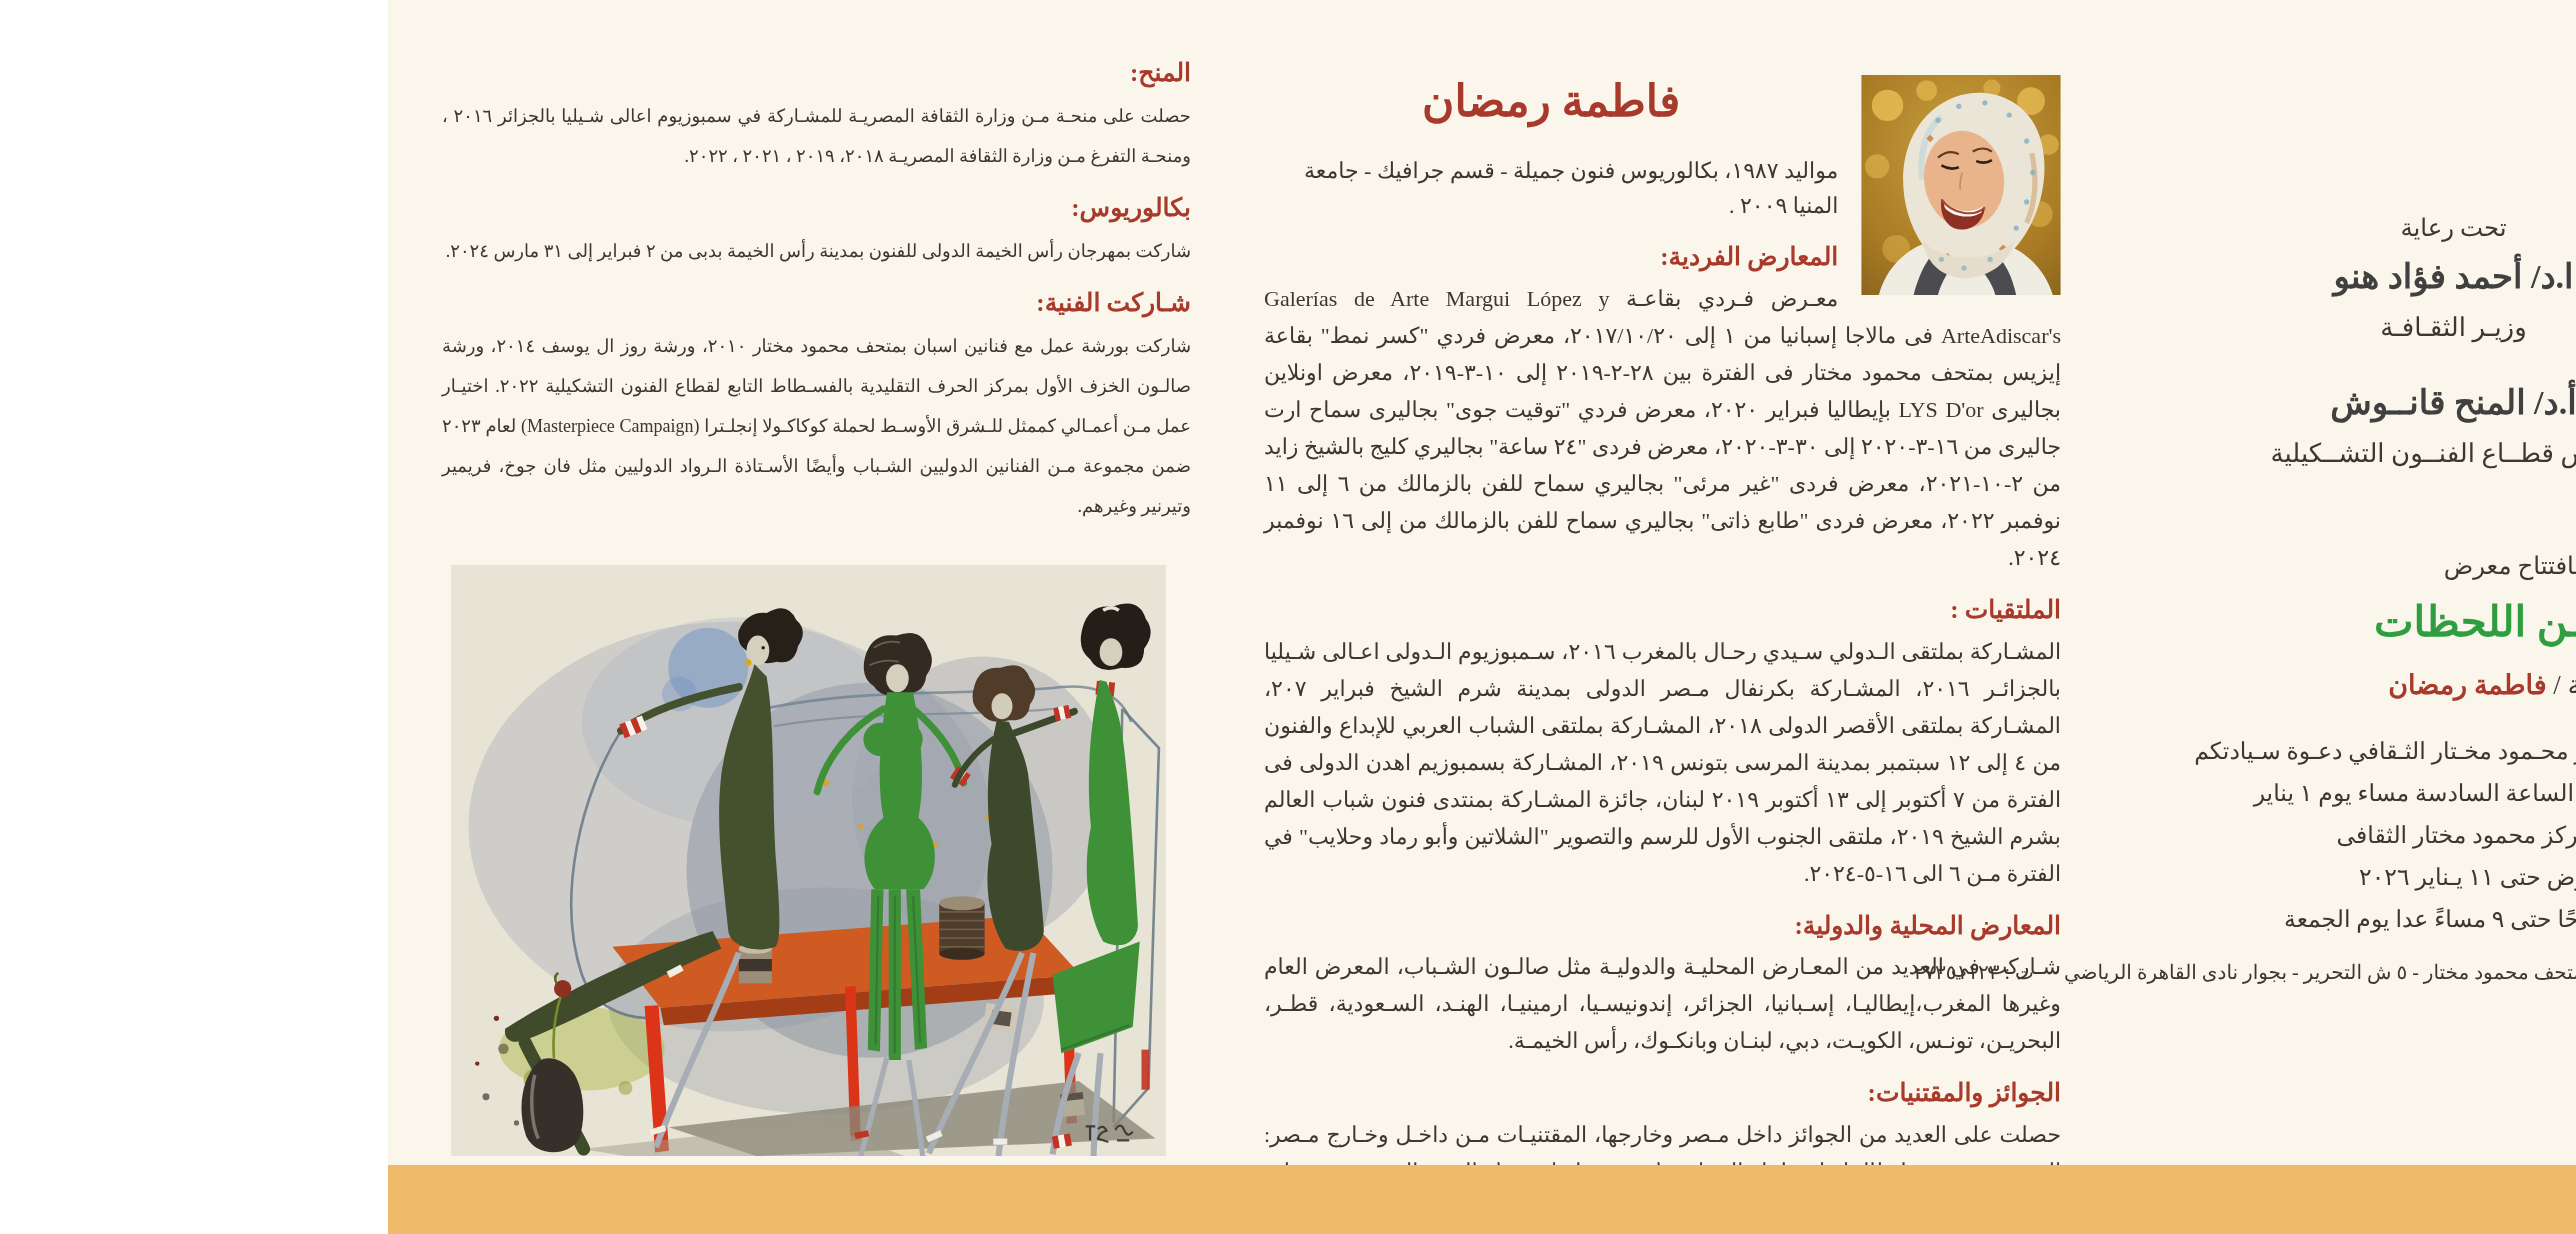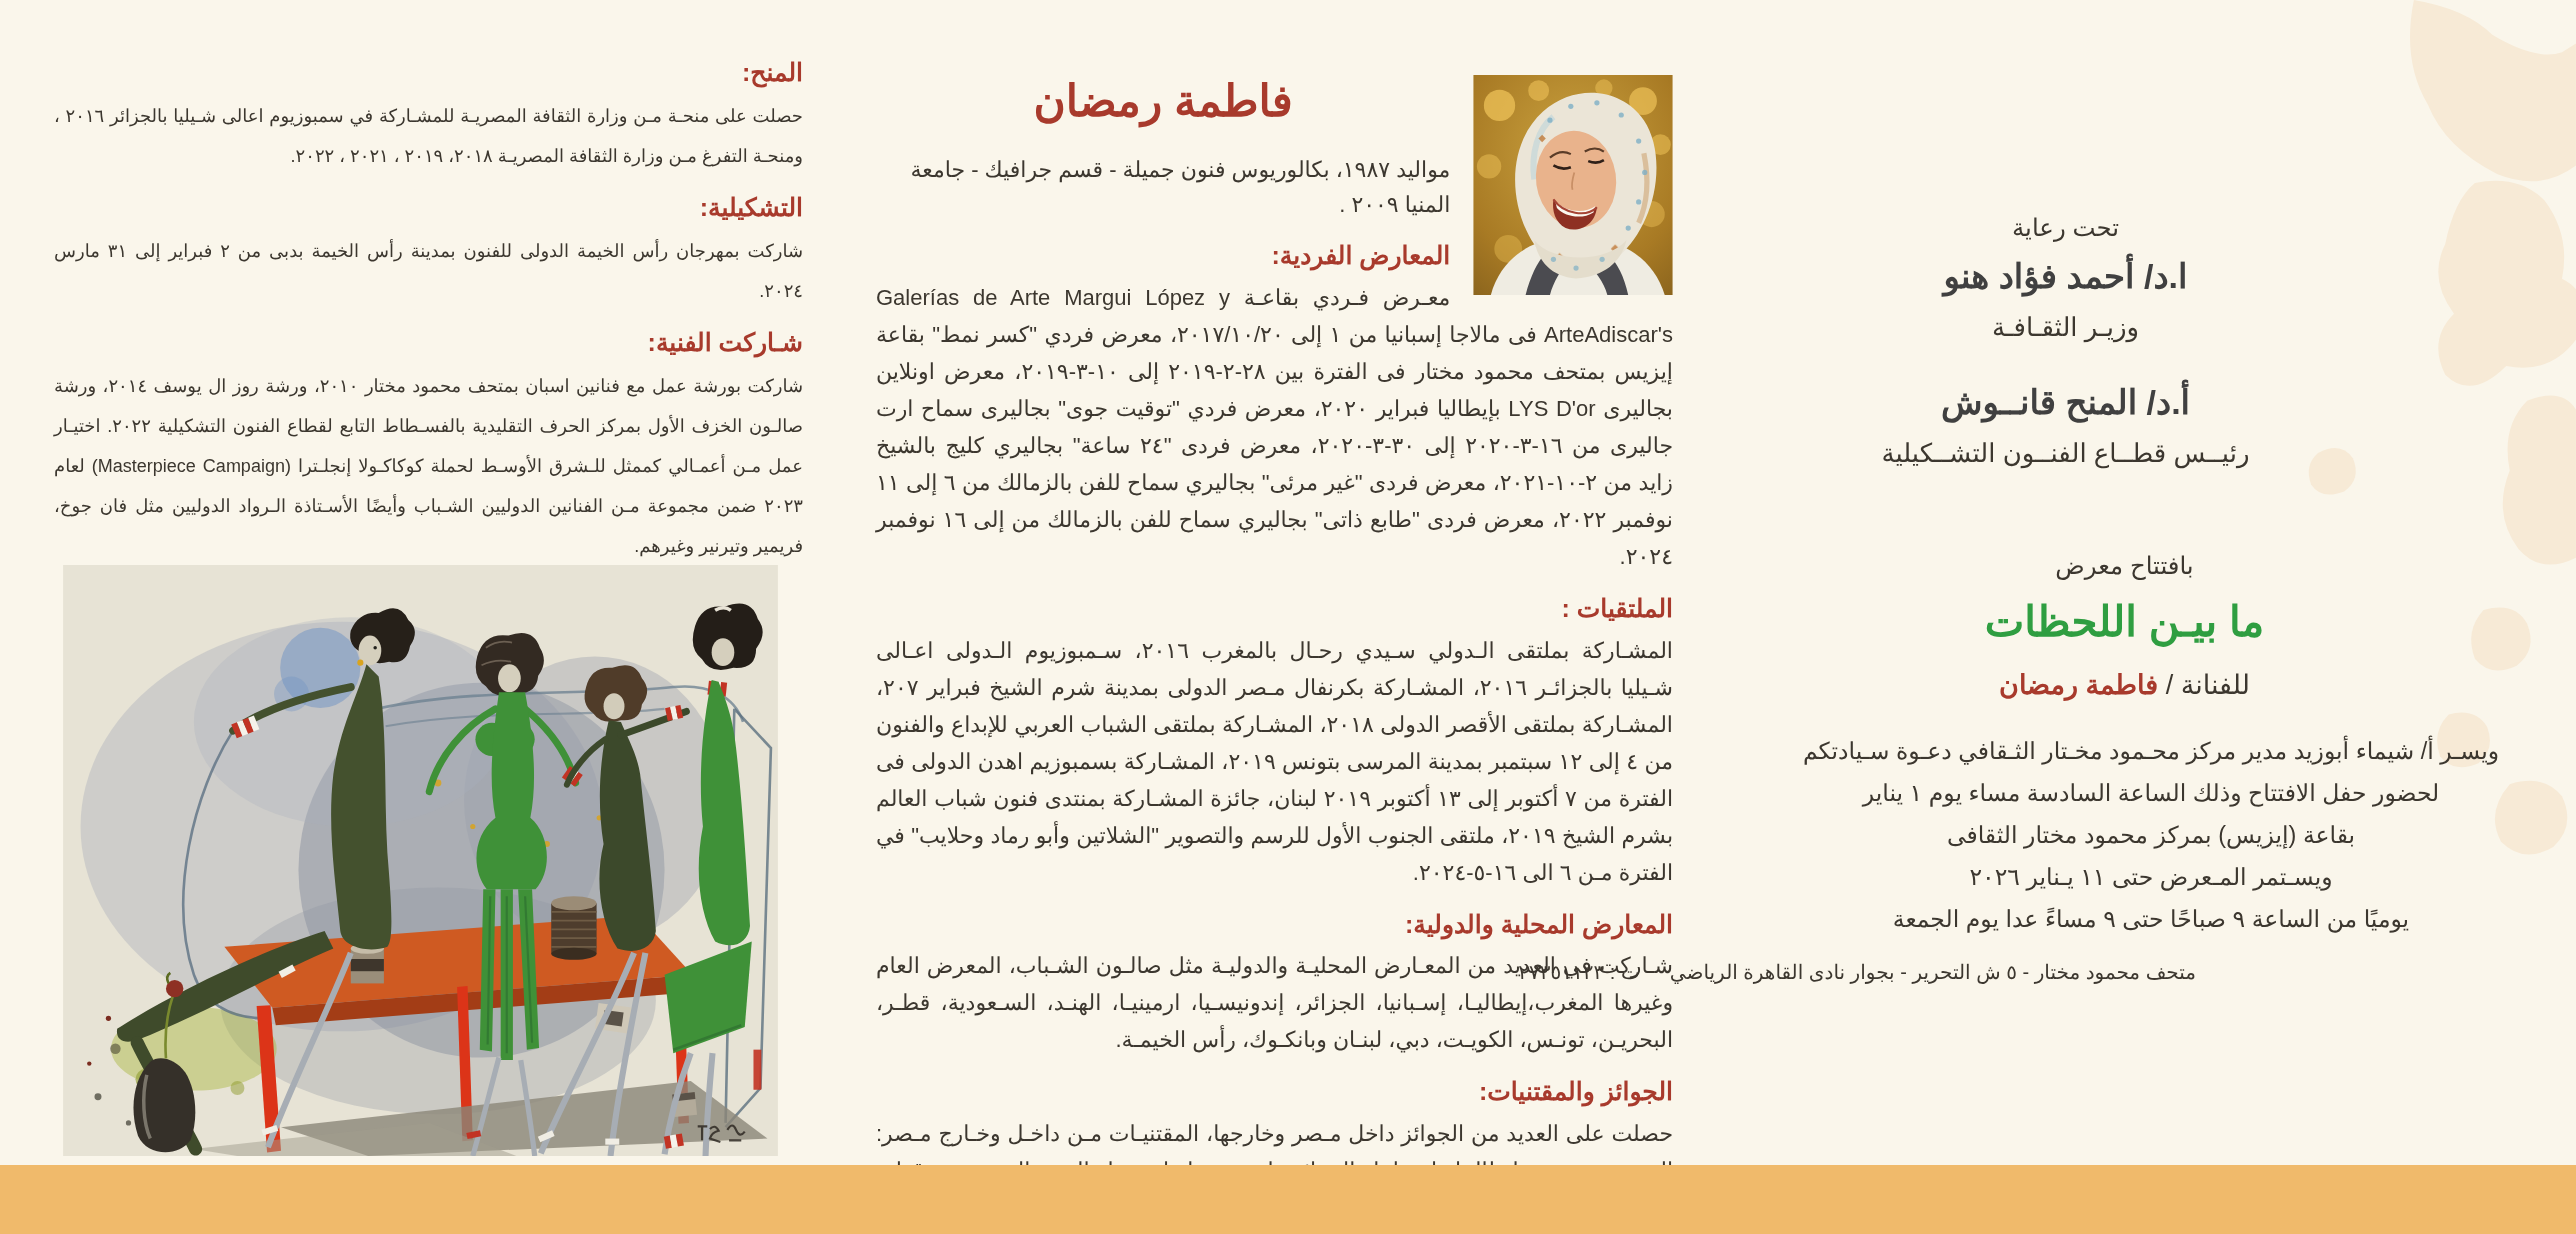--- a/index.html
+++ b/index.html
@@ -1,18 +1,18 @@
 <!DOCTYPE html>
 <html dir="rtl" lang="ar" style="--background: #faf6eb; --accent-red: #a83a2c; --accent-green: #2f9e41; --bottom-bar: #f0ba6b; --text: #3c372f;font-size:14px"><head>
 <meta charset="utf-8">
 <style>
   html,body{margin:0;padding:0;background:#ffffff;}
-  .page{position:relative;width:2576px;height:1235px;overflow:hidden;
+  .page{position:relative;width:2188px;height:1235px;overflow:hidden;
         background:var(--background,#faf6eb);color:var(--text,#3c372f);
-        font-family:Liberation Sans, sans-serif;direction:rtl;}
+        font-family:Liberation Serif, serif;direction:rtl;}
   .watermark{position:absolute;left:2196px;top:0;width:380px;height:941px;pointer-events:none;}
 
   
   .panel-left{position:absolute;left:54px;top:58px;width:749px;}
   .panel-left h2{font-size:25px;font-weight:bold;color:var(--accent-red,#a83a2c);margin:17.4px 0 8.7px;}
   .panel-left h2:first-child{margin-top:0;}
   .panel-left p{font-size:18px;line-height:40px;margin:0;text-align:justify;}
   .artwork{position:absolute;left:63px;top:565px;width:715px;height:591px;}
   .artwork svg,.photo svg{width:100%;height:100%;display:block;}
 
@@ -58,21 +58,21 @@
       <path d="M140,520 q26,-14 40,6 q10,24 -10,38 q-26,10 -38,-8 q-8,-22 8,-36 Z"></path>
       <path d="M330,700 q36,-10 50,16 q12,30 -12,48 q-30,14 -48,-8 q-12,-32 10,-56 Z"></path>
       <path d="M290,820 q30,-8 44,14 q10,26 -10,42 q-28,12 -44,-8 q-10,-28 10,-48 Z"></path>
       <path d="M360,900 q40,-12 60,14 q16,34 -10,58 q-34,20 -60,-6 q-18,-34 10,-66 Z"></path>
     </g>
   </svg>
 
   <section class="panel-left">
     <h2>المنح:</h2>
     <p>حصلت على منحـة مـن وزارة الثقافة المصريـة للمشـاركة في سمبوزيوم اعالى شـيليا بالجزائر ٢٠١٦ ، ومنحـة التفرغ مـن وزارة الثقافة المصريـة ٢٠١٨، ٢٠١٩ ، ٢٠٢١ ، ٢٠٢٢.</p>
-    <h2>التشكيلية:</h2>
+    <h2>بكالوريوس:</h2>
     <p>شاركت بمهرجان رأس الخيمة الدولى للفنون بمدينة رأس الخيمة بدبى من ٢ فبراير إلى ٣١ مارس ٢٠٢٤.</p>
     <h2>شـاركت الفنية:</h2>
     <p>شاركت بورشة عمل مع فنانين اسبان بمتحف محمود مختار ٢٠١٠، ورشة روز ال يوسف ٢٠١٤، ورشة صالـون الخزف الأول بمركز الحرف التقليدية بالفسـطاط التابع لقطاع الفنون التشكيلية ٢٠٢٢. اختيـار عمل مـن أعمـالي كممثل للـشرق الأوسـط لحملة كوكاكـولا إنجلـترا (Masterpiece Campaign) لعام ٢٠٢٣ ضمن مجموعة مـن الفنانين الدوليين الشـباب وأيضًا الأسـتاذة الـرواد الدوليين مثل فان جوخ، فريمير وتيرنير وغيرهم.</p>
   </section>
 
   <div class="artwork">
     <svg viewBox="0 0 820 678" aria-hidden="true">
       <rect width="820" height="678" fill="#e7e3d5"></rect>
 
       <ellipse cx="320" cy="300" rx="300" ry="235" fill="#a6abb8" opacity="0.38"></ellipse>

